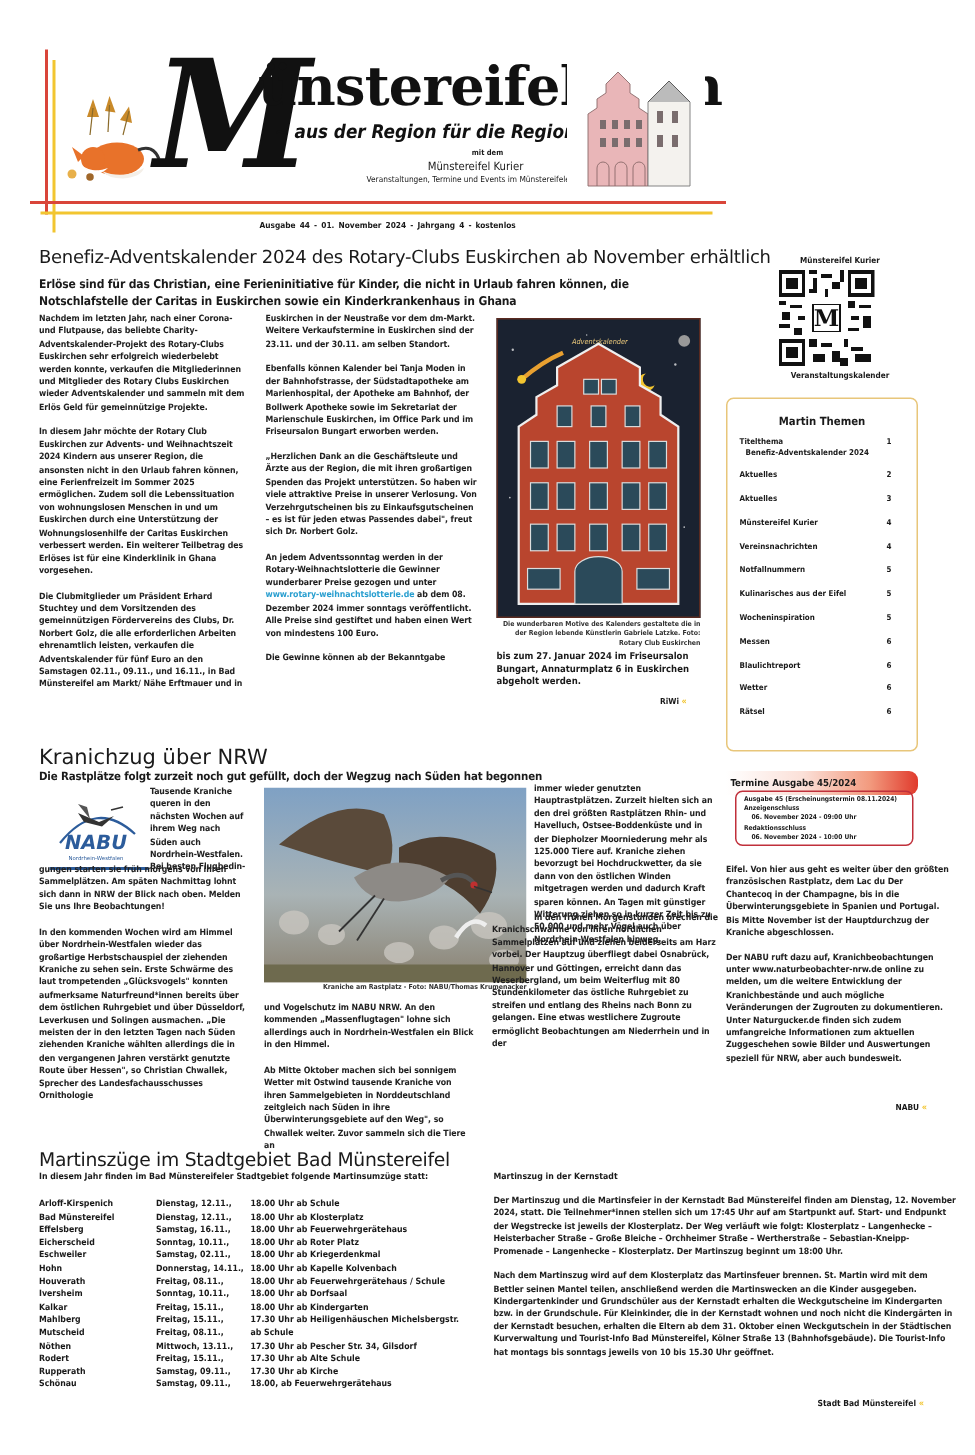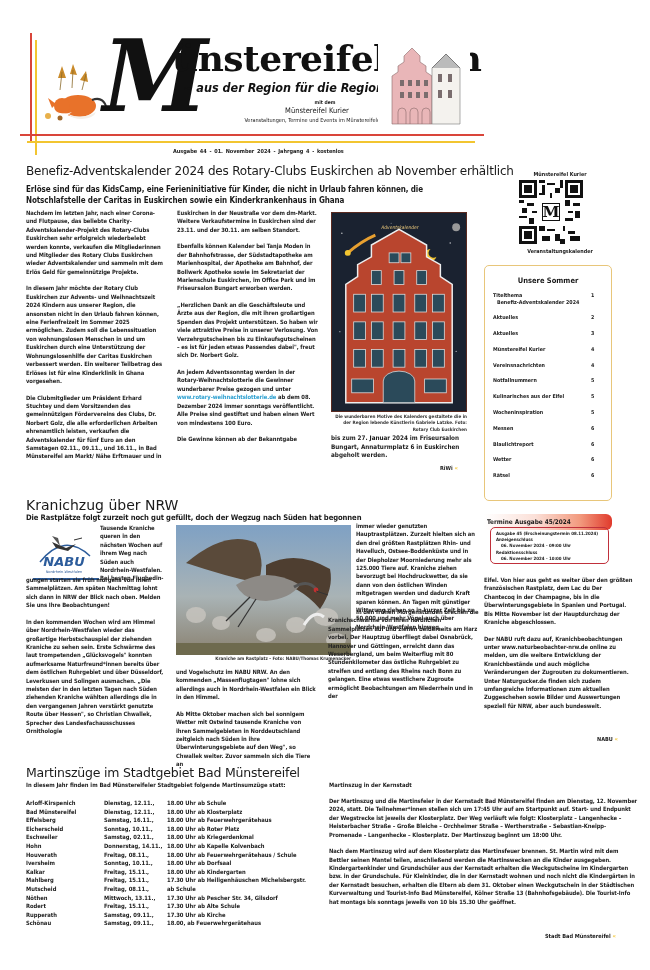--- a/index.html
+++ b/index.html
@@ -129,21 +129,21 @@
       <path d="M32 86 v-12 a4 4 0 0 1 8 0 v12"></path>
       <path d="M44 86 v-12 a4 4 0 0 1 8 0 v12"></path>
     </g>
 </svg>
 
 <div class="abs mast-hline-red"></div>
 <div class="abs mast-hline-yel"></div>
 <div class="abs issue-line">Ausgabe 44   -   01. November 2024   -   Jahrgang 4   -   kostenlos</div>
 
 <h1 class="abs a1-title">Benefiz-Adventskalender 2024 des Rotary-Clubs Euskirchen ab November erhältlich</h1>
-<div class="abs a1-sub">Erlöse sind für das KidsCamp, eine Ferieninitiative für Kinder, die nicht in Urlaub fahren können, die Notschlafstelle der Caritas in Euskirchen sowie ein Kinderkrankenhaus in Ghana</div>
+<div class="abs a1-sub">Erlöse sind für das Christian, eine Ferieninitiative für Kinder, die nicht in Urlaub fahren können, die Notschlafstelle der Caritas in Euskirchen sowie ein Kinderkrankenhaus in Ghana</div>
 
 <div class="abs col a1-c1">
   <p>Nachdem im letzten Jahr, nach einer Corona- und Flutpause, das beliebte Charity-Adventskalender-Projekt des Rotary-Clubs Euskirchen sehr erfolgreich wiederbelebt werden konnte, verkaufen die Mitgliederinnen und Mitglieder des Rotary Clubs Euskirchen wieder Adventskalender und sammeln mit dem Erlös Geld für gemeinnützige Projekte.</p>
   <p>In diesem Jahr möchte der Rotary Club Euskirchen zur Advents- und Weihnachtszeit 2024 Kindern aus unserer Region, die ansonsten nicht in den Urlaub fahren können, eine Ferienfreizeit im Sommer 2025 ermöglichen. Zudem soll die Lebenssituation von wohnungslosen Menschen in und um Euskirchen durch eine Unterstützung der Wohnungslosenhilfe der Caritas Euskirchen verbessert werden. Ein weiterer Teilbetrag des Erlöses ist für eine Kinderklinik in Ghana vorgesehen.</p>
   <p>Die Clubmitglieder um Präsident Erhard Stuchtey und dem Vorsitzenden des gemeinnützigen Fördervereins des Clubs, Dr. Norbert Golz, die alle erforderlichen Arbeiten ehrenamtlich leisten, verkaufen die Adventskalender für fünf Euro an den Samstagen 02.11., 09.11., und 16.11., in Bad Münstereifel am Markt/ Nähe Erftmauer und in</p>
 </div>
 <div class="abs col a1-c2">
   <p>Euskirchen in der Neustraße vor dem dm-Markt. Weitere Verkaufstermine in Euskirchen sind der 23.11. und der 30.11. am selben Standort.</p>
   <p>Ebenfalls können Kalender bei Tanja Moden in der Bahnhofstrasse, der Südstadtapotheke am Marienhospital, der Apotheke am Bahnhof, der Bollwerk Apotheke sowie im Sekretariat der Marienschule Euskirchen, im Office Park und im Friseursalon Bungart erworben werden.</p>
   <p>„Herzlichen Dank an die Geschäftsleute und Ärzte aus der Region, die mit ihren großartigen Spenden das Projekt unterstützen. So haben wir viele attraktive Preise in unserer Verlosung. Von Verzehrgutscheinen bis zu Einkaufsgutscheinen – es ist für jeden etwas Passendes dabei", freut sich Dr. Norbert Golz.</p>
@@ -241,21 +241,21 @@
       <rect x="19" y="20" width="3" height="1"></rect>
       <rect x="20" y="22" width="4" height="2"></rect>
       <rect x="16" y="23" width="2" height="2"></rect>
   </g>
   <rect x="9" y="9" width="7" height="7" fill="#fff" stroke="#111" stroke-width="0.4"></rect>
   <text x="12.5" y="14.5" font-size="6" text-anchor="middle" font-family="DejaVu Serif, serif" font-weight="bold" fill="#111">M</text>
 </svg>
 <div class="abs qr-label2">Veranstaltungskalender</div>
 
 <div class="abs themen">
-  <div class="themen-title">Unsere Sommer</div>
+  <div class="themen-title">Martin Themen</div>
   <div id="themen-list">
       <div class="trow">
         <div>
           <div>Titelthema</div>
           <div style="padding-left: 4px;">Benefiz-Adventskalender 2024</div>
         </div>
         <div class="num">1</div>
       </div>
       <div class="trow">
         <div>Aktuelles</div>

